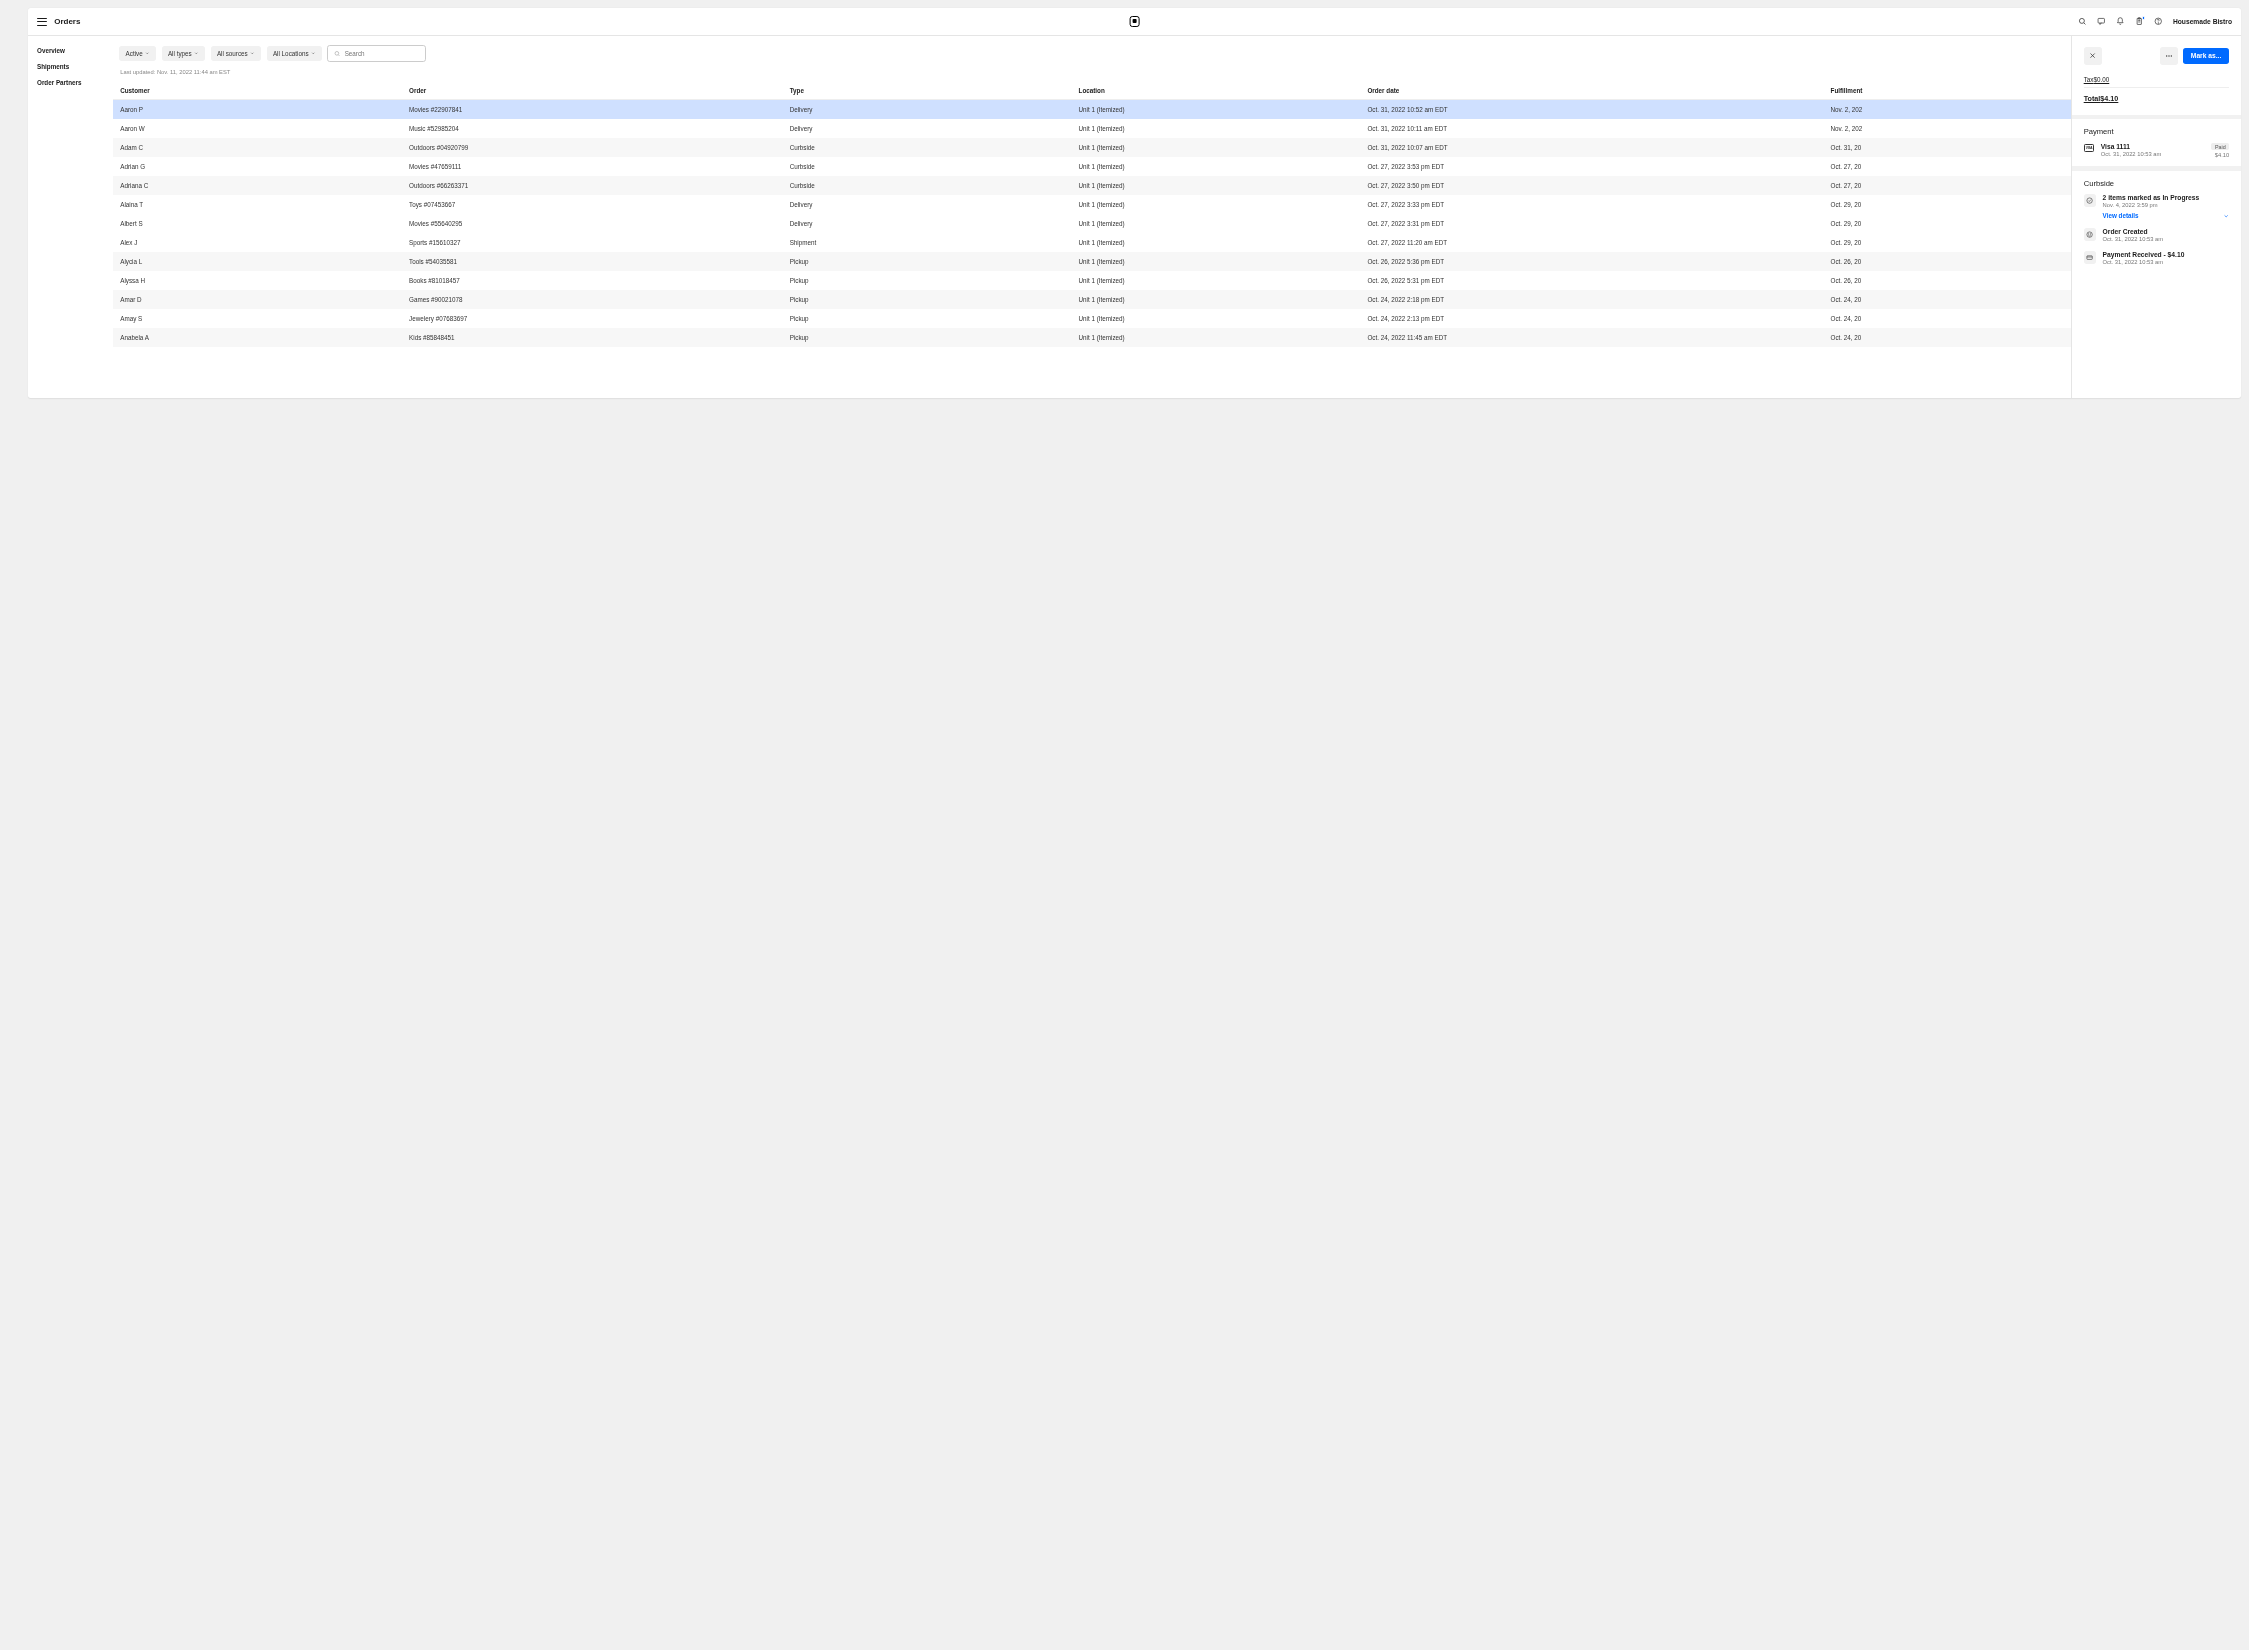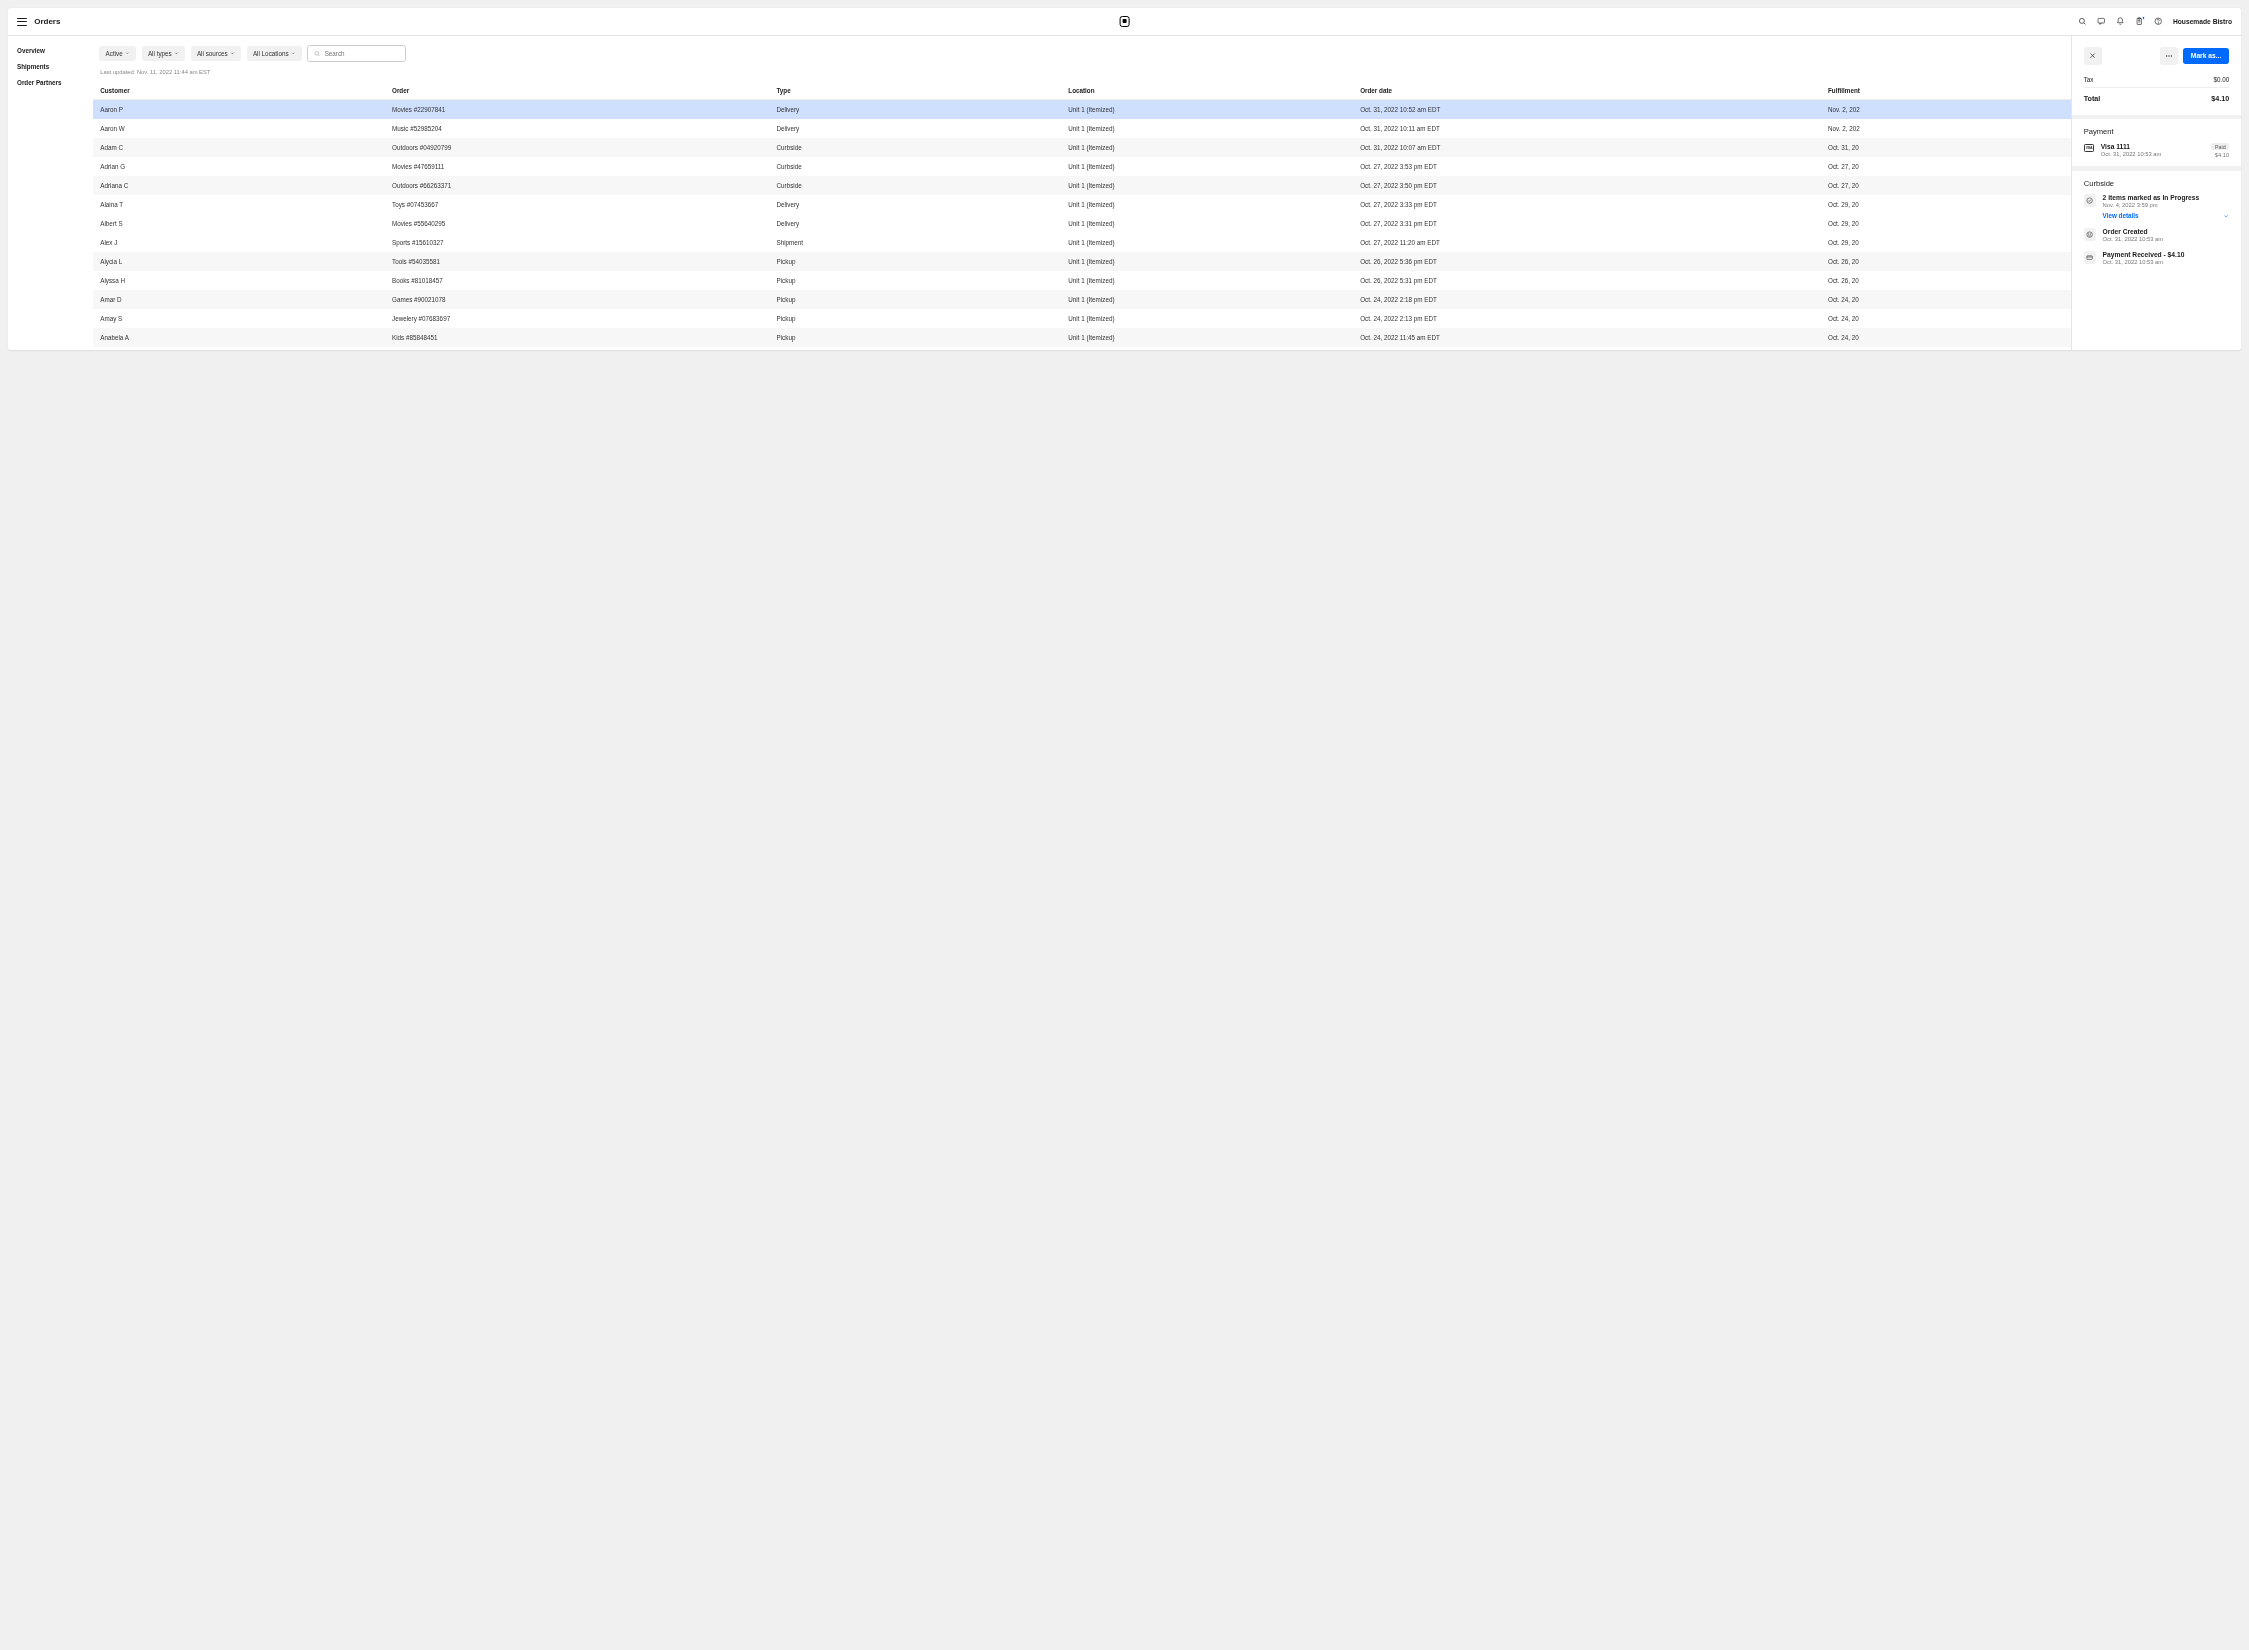--- a/index.html
+++ b/index.html
@@ -8,23 +8,24 @@
     background: #f0f0f0;
     padding: 8px;
     font-size: 6.3px;
     color: #1a1a1a;
   }
   .app {
     background: #fff;
     border-radius: 2.7px;
     box-shadow: 0 0.4px 1.3px rgba(0,0,0,0.08);
     overflow: hidden;
-    height: 342px;
+    height: 390px;
     display: flex;
     flex-direction: column;
+    margin-left: 20px;
   }
   
   .topbar {
     display: flex;
     align-items: center;
     height: 28px;
     padding: 0 9px;
     border-bottom: 0.4px solid #e5e5e5;
     position: relative;
   }
@@ -69,21 +70,21 @@
   th:nth-child(4),td:nth-child(4){ width:63px; }
   th:nth-child(5),td:nth-child(5){ width:101px; }
   th:nth-child(6),td:nth-child(6){ width:54px; }
 
   
   .detail { width:170px; border-left:0.4px solid #e5e5e5; padding:10.8px 11.7px; overflow:auto; }
   .detail-header { display:flex; align-items:center; gap:4.5px; margin-bottom:8px;}
   .icon-square { width:18px; height:18px; border-radius:2.7px; background:#f1f1f1; display:flex; align-items:center; justify-content:center; cursor:pointer; font-size:8px;}
   .detail-header .spacer { flex:1; }
   .mark-as { background:#006aff; color:#fff; font-weight:700; padding:4.5px 8px; border-radius:2.7px; font-size:6.7px; cursor:pointer; border:none;}
-  .row-line { display:flex; justify-content:space-between; padding:3.6px 0; font-size:6.3px;}
+  .row-line { display:flex; padding:3.6px 0; font-size:6.3px;text-decoration:underline;}
   .row-line.total { font-weight:700; font-size:7.2px; padding-top:6.3px; }
   .divider { height:4.5px; background:#f1f1f1; margin:8px -11.7px; }
   .section-title { font-size:7.6px; font-weight:400; margin-bottom:6.3px; margin-top:1.8px;}
   .payment-row { display:flex; align-items:flex-start; gap:6.3px; }
   .pay-icon { width:10.8px; height:8px; border:0.7px solid #333; border-radius:1.3px; display:flex; align-items:center; justify-content:center; font-size:3.1px; font-weight:700; margin-top:0.9px; letter-spacing:-0.1px;}
   .pay-body { flex:1; }
   .pay-title { font-weight:700; font-size:6.7px; }
   .pay-sub { font-size:5.8px; color:#777; margin-top:0.9px;}
   .pay-right { text-align:right; }
   .pill { background:#eee; border-radius:1.8px; padding:0.9px 3.6px; font-size:5.4px; color:#555;}

